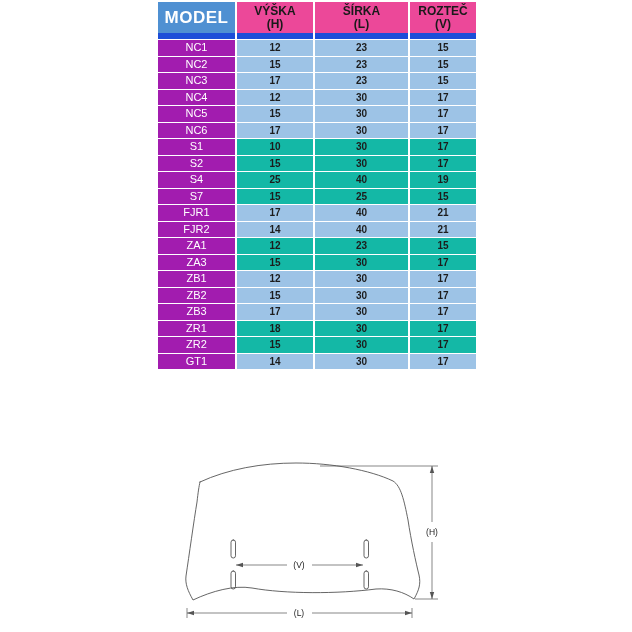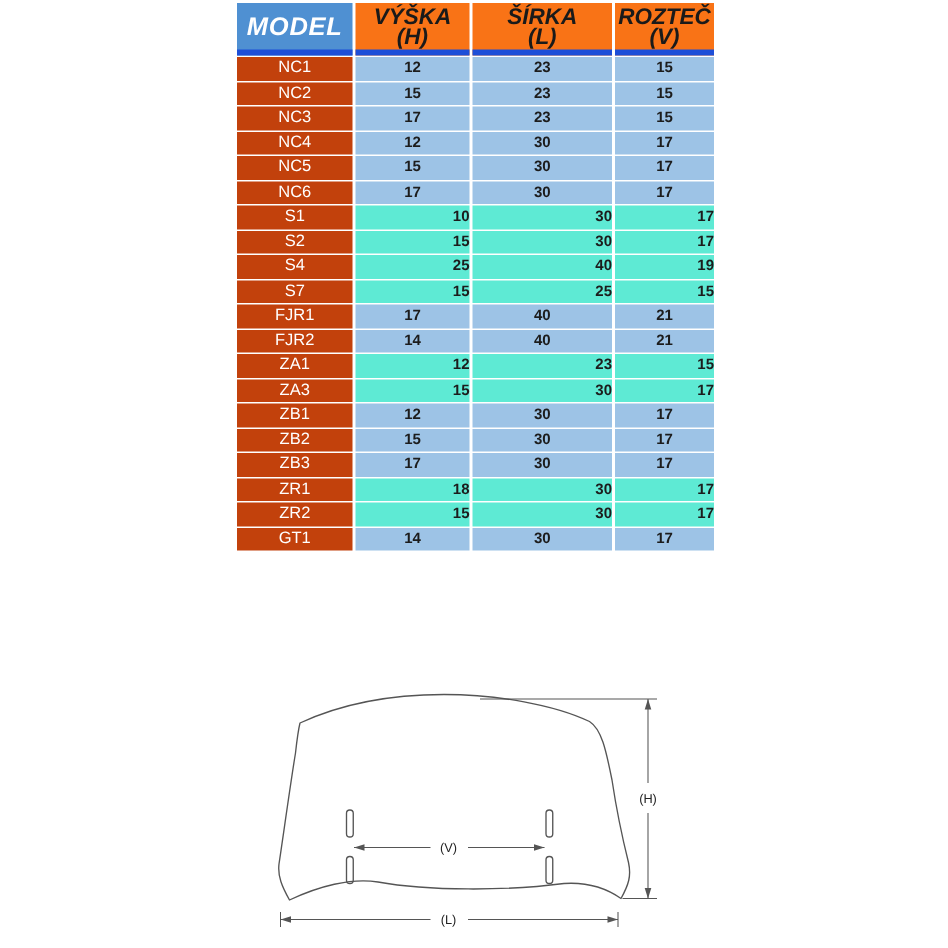--- a/index.html
+++ b/index.html
@@ -6,29 +6,29 @@
   #page{position:relative;width:632px;height:632px;background:#ffffff;overflow:hidden;
         font-family:"Liberation Sans", sans-serif;}
 
   
   .table-wrap{position:absolute;left:156px;top:1px;}
   table.spec{border-collapse:separate;border-spacing:2px 1px;}
   table.spec th, table.spec td{text-align:center;vertical-align:middle;padding:0;}
 
   th.model-head{width:77px;background:#4f90d2;color:#ffffff;font-size:17px;
                 font-weight:bold;height:31px;letter-spacing:.5px;}
-  th.col-head{background:#f97316;color:#1a1a1a;font-size:15px;font-weight:bold;
+  th.col-head{background:#ec4899;color:#1a1a1a;font-size:12px;font-weight:bold;
               height:31px;line-height:13px;}
-  th{border-bottom:4px solid #1d4ed8;font-style:italic;}
+  th{border-bottom:6px solid #1d4ed8;}
   th.h-col{width:76px;} th.l-col{width:93px;} th.v-col{width:66px;}
 
-  td.model-cell{background:#c2410c;color:#ffffff;font-size:11px;height:15.5px;line-height:15.5px;}
+  td.model-cell{background:#a21caf;color:#ffffff;font-size:11px;height:15.5px;line-height:15.5px;}
   td.value-cell{color:#1c1c1c;font-size:10px;font-weight:bold;height:15.5px;line-height:15.5px;}
   tr.row-dark  td.value-cell{background:#9dc3e6;}
-  tr.row-light td.value-cell{background:#5eead4;text-align:right;}
+  tr.row-light td.value-cell{background:#14b8a6;}
 
   
   .diagram{position:absolute;left:178px;top:456px;}
   .diagram text{font-family:"Liberation Sans", sans-serif;font-size:8.5px;fill:#222222;}
 </style>
 </head>
 <body>
 
 <div id="page">
 

